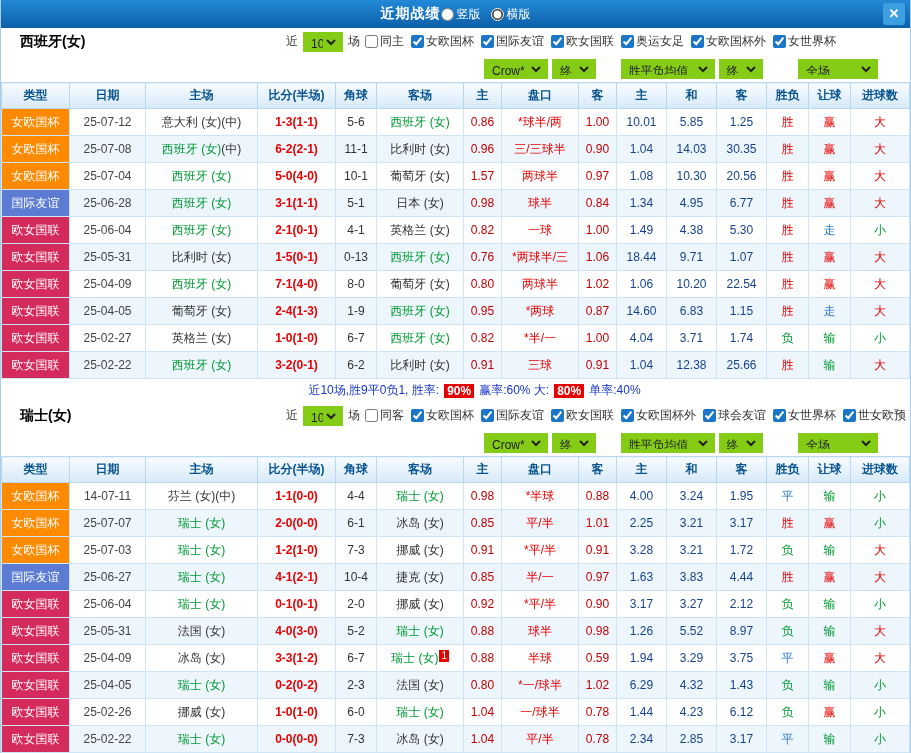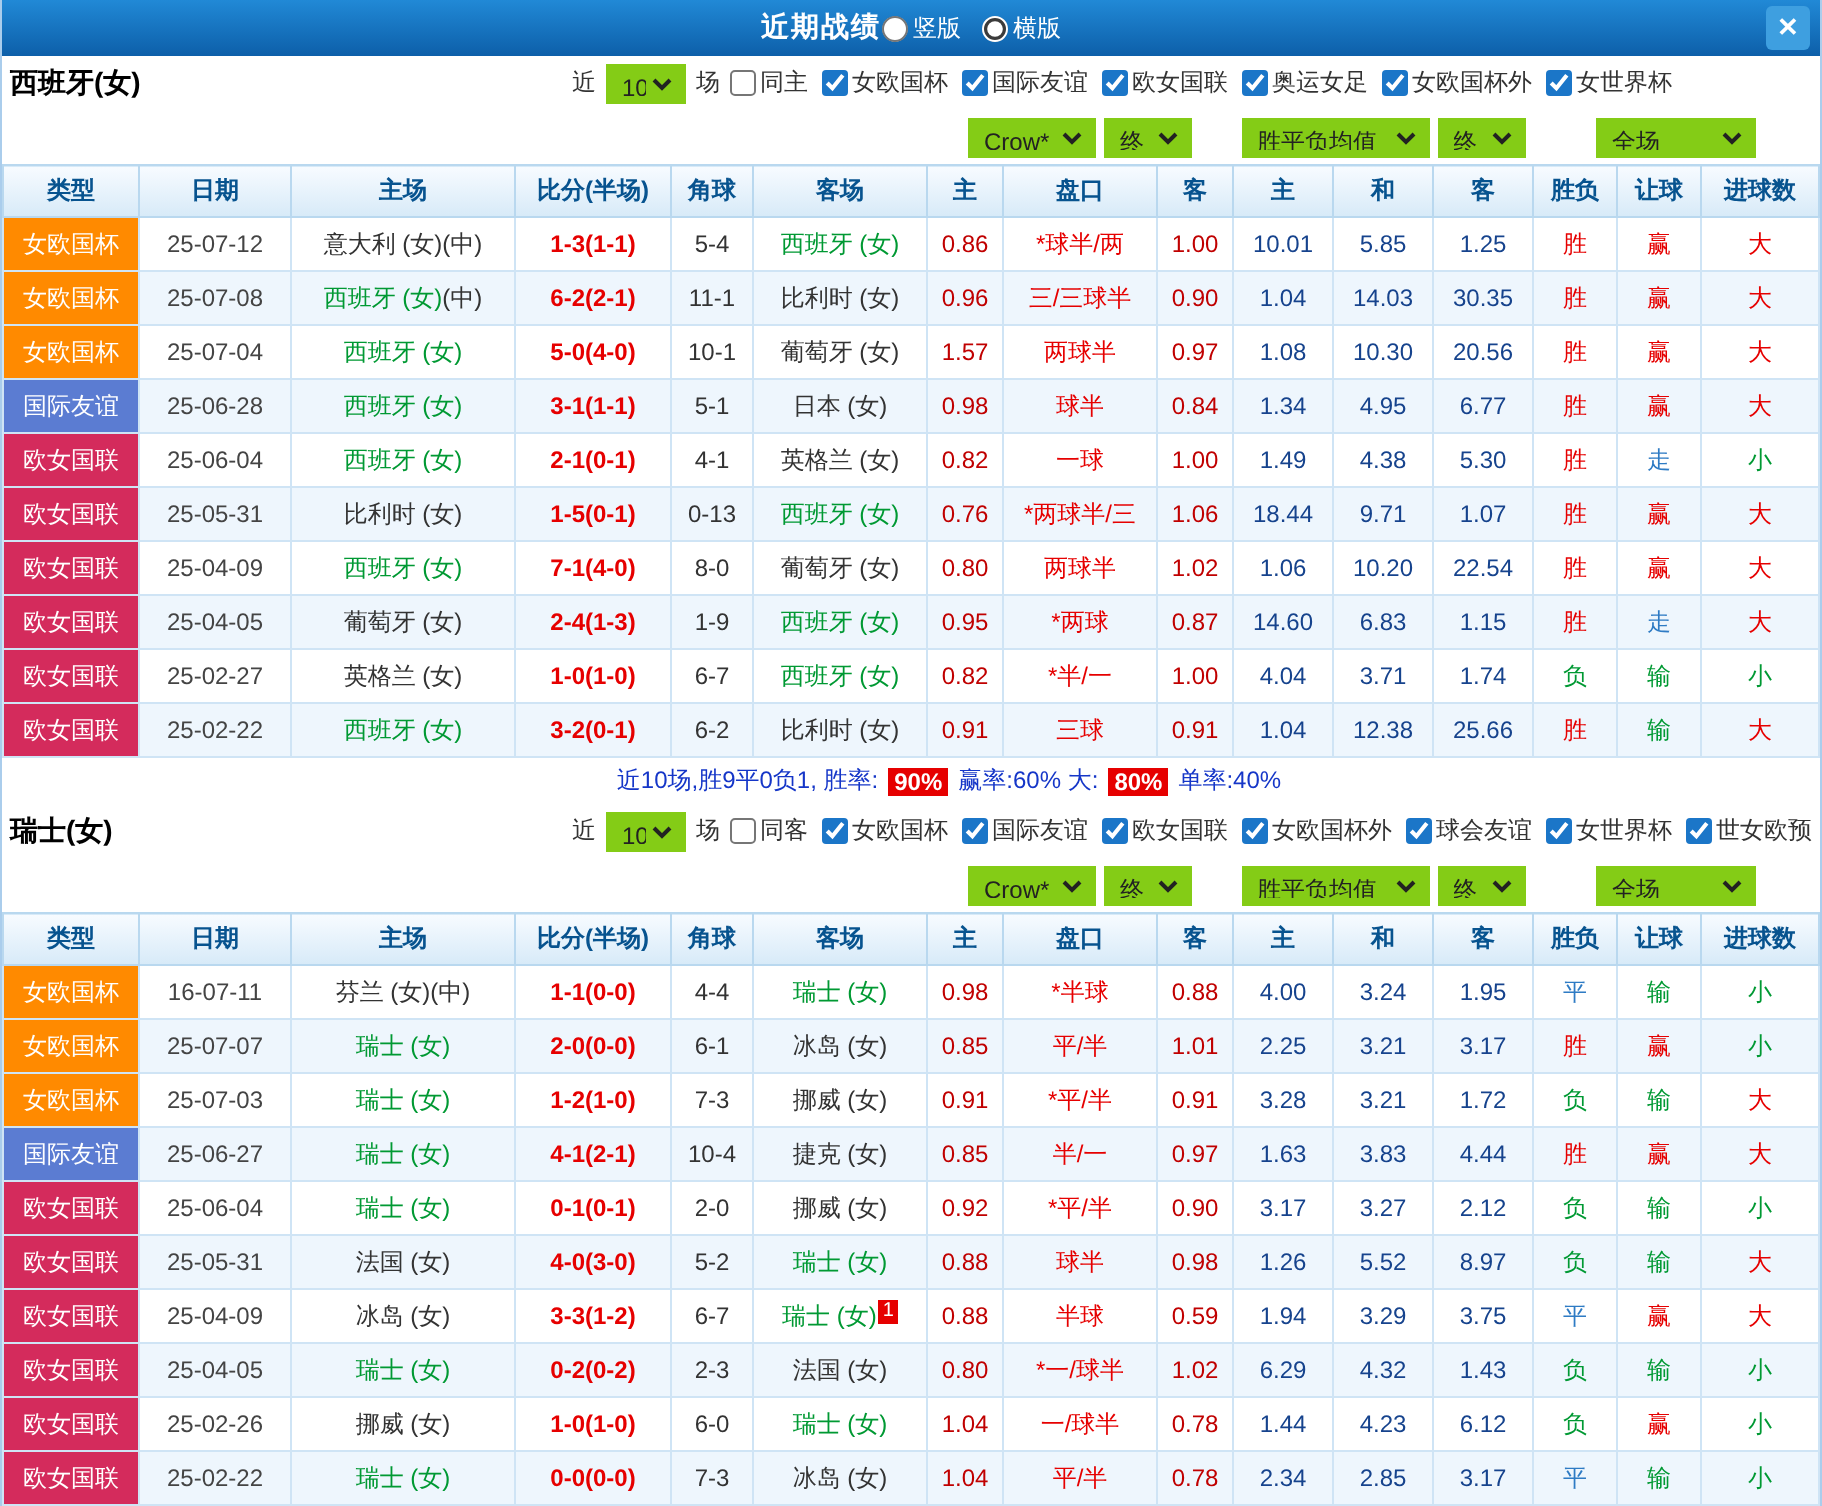--- a/index.html
+++ b/index.html
@@ -9,21 +9,21 @@
   
   .titlebar{height:28px;background:linear-gradient(180deg,#2189d6 0%,#0d5fa9 100%);display:flex;align-items:center;justify-content:center;position:relative;color:#fff;}
   .titlebar .ttl{font-weight:bold;font-size:14px;letter-spacing:1px;}
   .radios{display:flex;align-items:center;gap:10px;}
   .rlabel{display:flex;align-items:center;gap:3px;font-size:12px;color:#fff;cursor:pointer;white-space:nowrap;}
   input[type=radio]{width:13px;height:13px;margin:0;accent-color:#ffffff;}
   .closebtn{position:absolute;right:5px;top:3px;width:22px;height:22px;background:#3e9fe0;color:#fff;border:none;border-radius:3px;font-size:13px;font-weight:bold;line-height:20px;text-align:center;cursor:pointer;padding:0;}
 
   
   .filterbar{display:flex;align-items:center;height:27px;background:#fff;}
-  .section-title{font-size:14px;font-weight:bold;color:#000;padding-left:4px;flex:0 0 285px;box-sizing:border-box;white-space:nowrap;}
+  .section-title{font-size:14px;font-weight:bold;color:#000;padding-left:19px;flex:0 0 285px;box-sizing:border-box;white-space:nowrap;}
   .filters{display:flex;align-items:center;gap:5px;white-space:nowrap;}
   .flabel{color:#333;}
   .chks{display:flex;align-items:center;gap:7px;}
   .chk{display:flex;align-items:center;gap:2px;cursor:pointer;white-space:nowrap;color:#333;}
   input[type=checkbox]{width:13px;height:13px;margin:0;accent-color:#1b76c8;}
 
   
   table{width:100%;border-collapse:collapse;table-layout:fixed;}
   .selrow td{border:none;background:#fff;text-align:center;height:25px;padding:1px 0;}
   .selgrp{display:flex;align-items:center;justify-content:center;gap:4px;}
@@ -175,21 +175,21 @@
           <th class="colhead">进球数</th>
         </tr>
       </thead>
       <tbody>
 
           <tr>
             <td class="type" style="background: rgb(255, 138, 0);">女欧国杯</td>
             <td class="date">25-07-12</td>
             <td class="team"><span>意大利 (女)</span><span class="mark">(中)</span></td>
             <td class="score">1-3(1-1)</td>
-            <td class="corner">5-4</td>
+            <td class="corner">5-6</td>
             <td class="team"><span style="color: rgb(0, 153, 51);">西班牙 (女)</span></td>
             <td class="odd">0.86</td>
             <td class="hcap">*球半/两</td>
             <td class="odd">1.00</td>
             <td class="eu">10.01</td>
             <td class="eu">5.85</td>
             <td class="eu">1.25</td>
             <td class="res" style="color: rgb(230, 0, 0);">胜</td>
             <td class="res" style="color: rgb(230, 0, 0);">赢</td>
             <td class="res" style="color: rgb(230, 0, 0);">大</td>
@@ -474,21 +474,21 @@
           <th class="colhead">客</th>
           <th class="colhead">胜负</th>
           <th class="colhead">让球</th>
           <th class="colhead">进球数</th>
         </tr>
       </thead>
       <tbody>
 
           <tr>
             <td class="type" style="background: rgb(255, 138, 0);">女欧国杯</td>
-            <td class="date">16-07-11</td>
+            <td class="date">14-07-11</td>
             <td class="team"><span>芬兰 (女)</span><span class="mark">(中)</span></td>
             <td class="score">1-1(0-0)</td>
             <td class="corner">4-4</td>
             <td class="team"><span style="color: rgb(0, 153, 51);">瑞士 (女)</span></td>
             <td class="odd">0.98</td>
             <td class="hcap">*半球</td>
             <td class="odd">0.88</td>
             <td class="eu">4.00</td>
             <td class="eu">3.24</td>
             <td class="eu">1.95</td>

